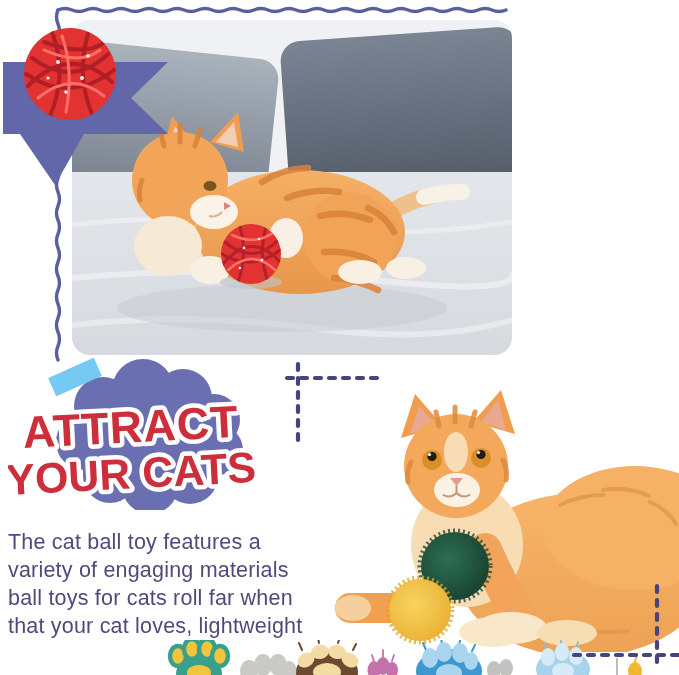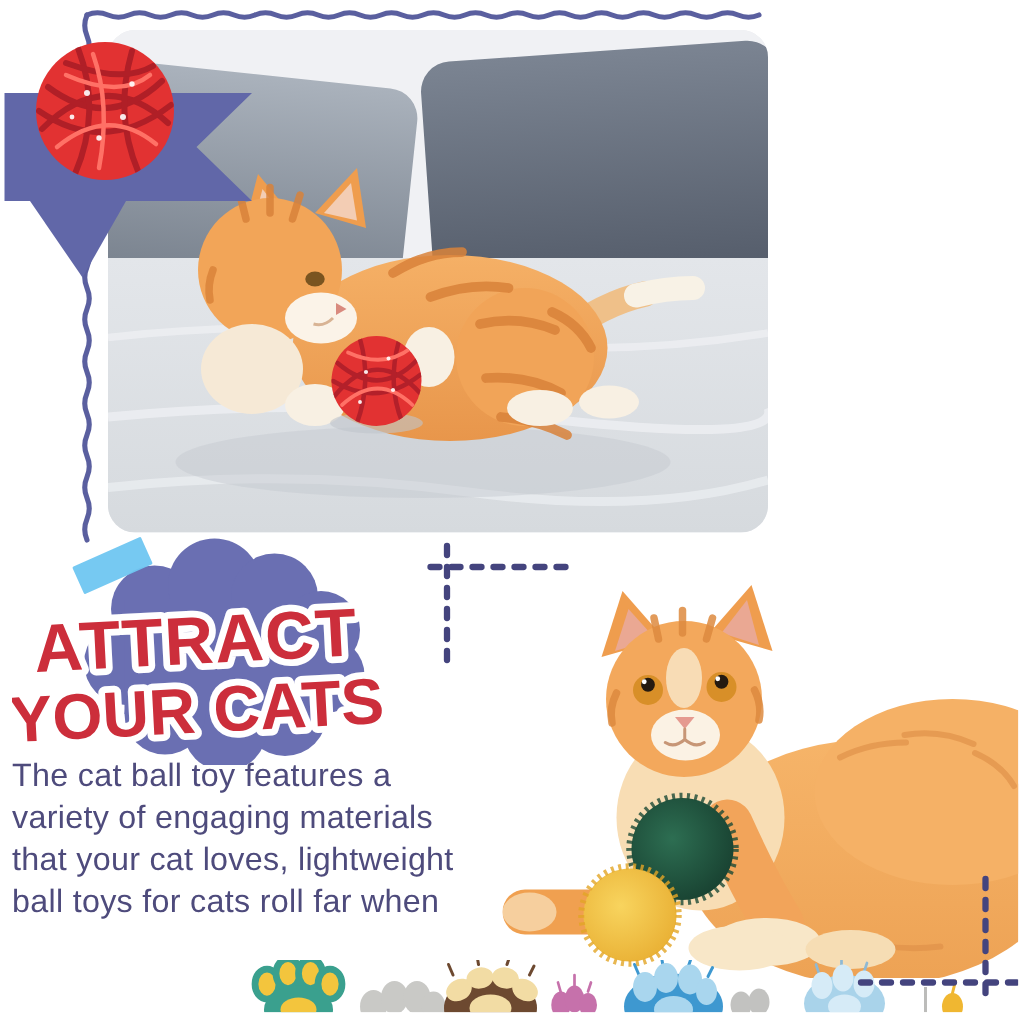--- a/index.html
+++ b/index.html
@@ -9,21 +9,21 @@
   }
   #stage svg{display:block;}
   .abs{position:absolute;}
   
   .hero-photo{
     left:72px;top:20px;width:440px;height:335px;
     border-radius:18px;overflow:hidden;background:#e9ebef;
   }
   
   .body-text{
-    left:8px;top:503px;width:330px;
+    left:8px;top:528px;width:330px;
     color:#4e4b7c;font-size:21.5px;line-height:28px;font-weight:400;
     letter-spacing:.2px;
   }
   .body-text .line{white-space:nowrap;}
   
   .tape{
     left:50px;top:367px;width:50px;height:20px;background:#6fc6f1;
     transform:rotate(-24deg);opacity:.95;border-radius:1px;
   }
   .headline-svg text{
@@ -193,22 +193,22 @@
     <g transform="rotate(-3 130 95)">
       <text x="124" y="84" text-anchor="middle" font-size="45" stroke-width="9" letter-spacing="1">ATTRACT</text>
       <text x="122" y="130" text-anchor="middle" font-size="43" stroke-width="9" letter-spacing="0">YOUR CATS</text>
     </g>
   </svg>
   <div class="abs tape"></div>
 
   <div class="abs body-text">
     <div class="line">The cat ball toy features a</div>
     <div class="line">variety of engaging materials</div>
+    <div class="line">ball toys for cats roll far when</div>
     <div class="line">that your cat loves, lightweight</div>
-    <div class="line">ball toys for cats roll far when</div>
   </div>
 
   <svg class="abs" style="left:280px;top:358px;" width="112" height="92" viewBox="0 0 112 92">
     <g stroke="#44447e" stroke-width="4.2" stroke-linecap="round" stroke-dasharray="6 8" fill="none">
       <line x1="18" y1="6" x2="18" y2="84"></line>
       <line x1="7" y1="20" x2="104" y2="20"></line>
     </g>
   </svg>
 
   <svg class="abs" style="left:335px;top:390px;" width="344" height="262" viewBox="0 0 344 262">

